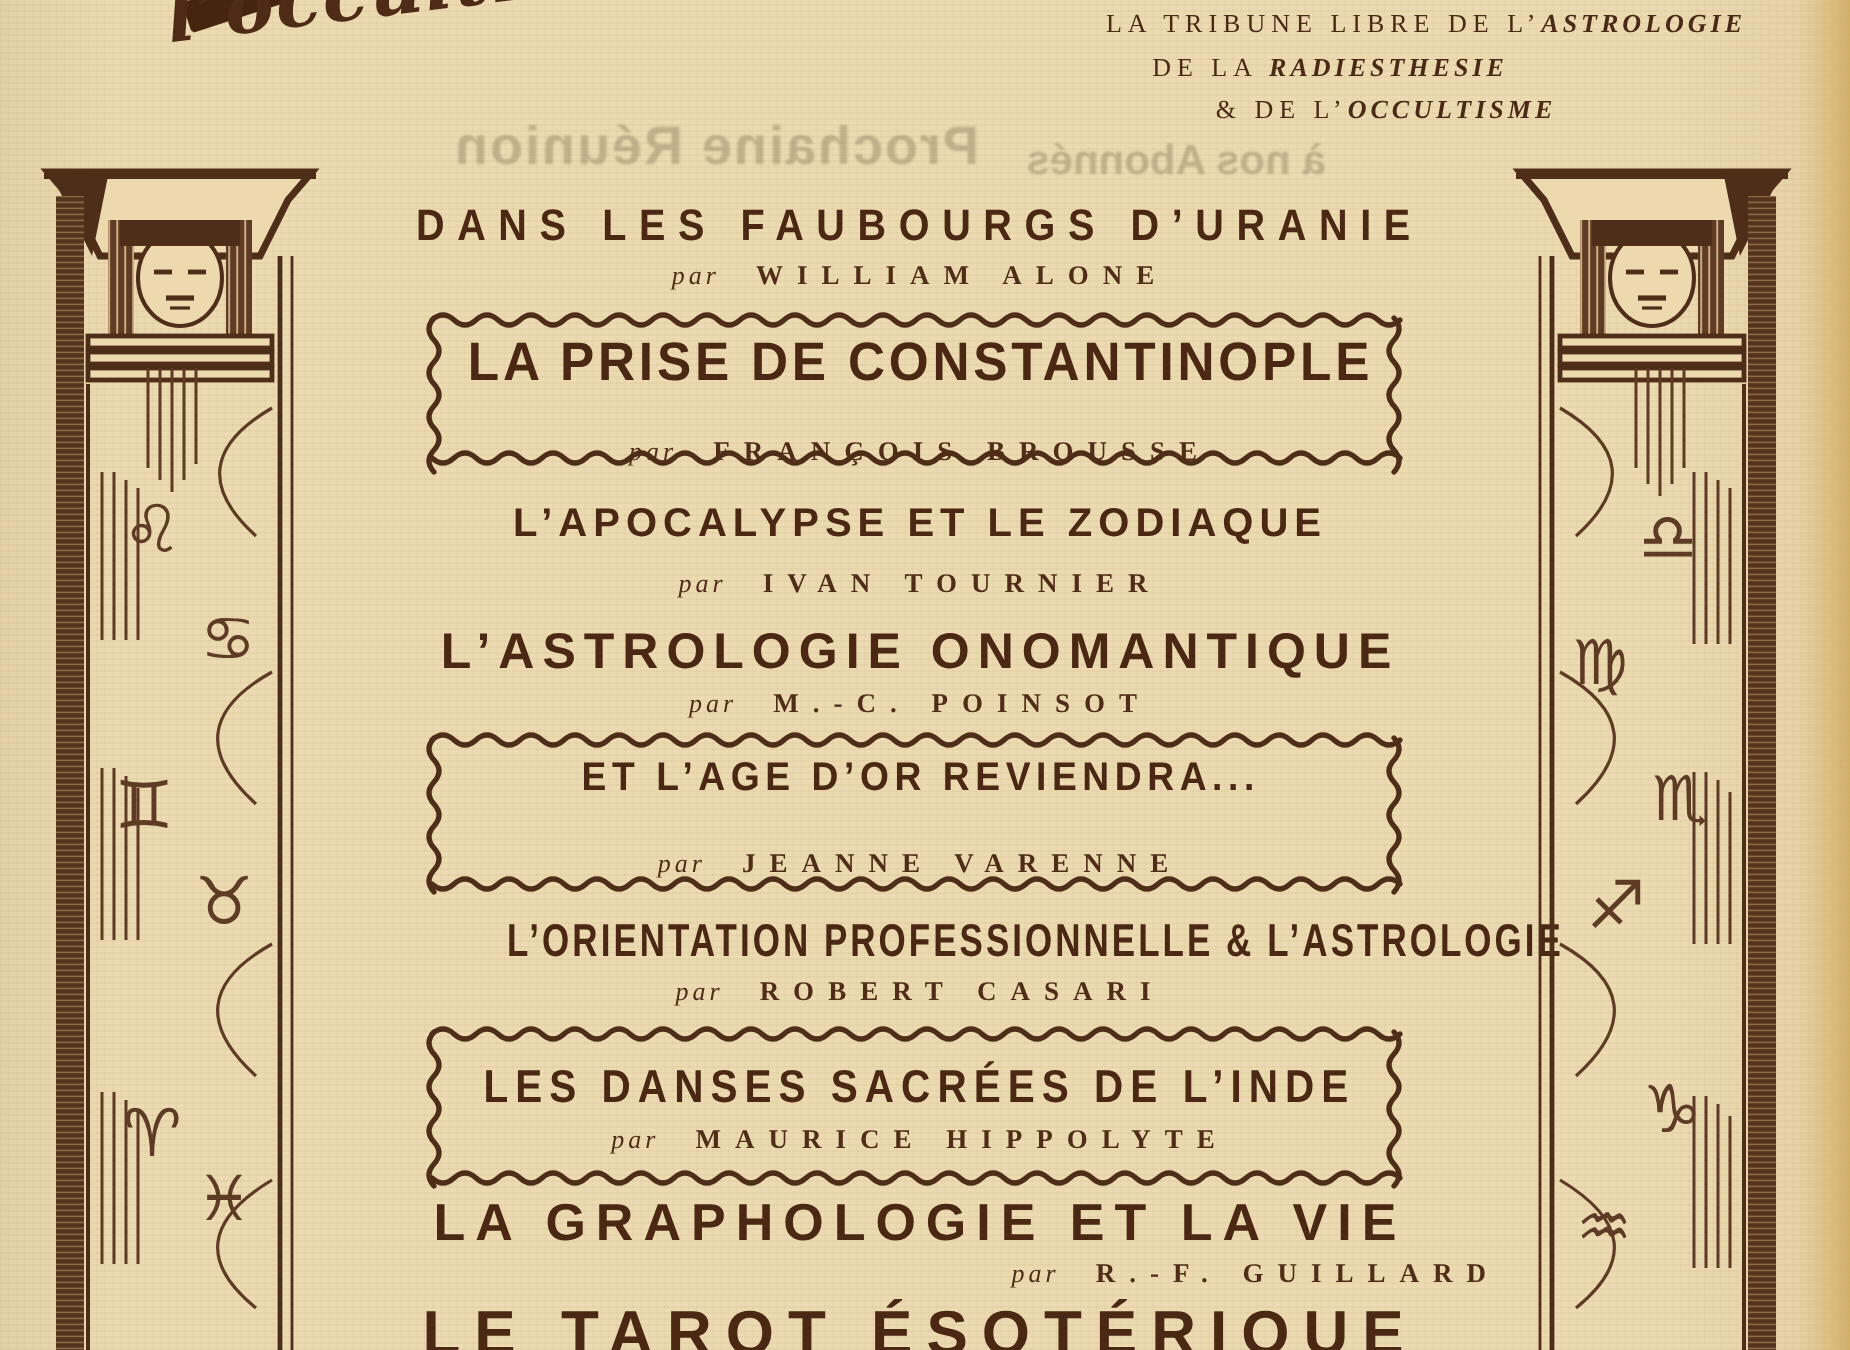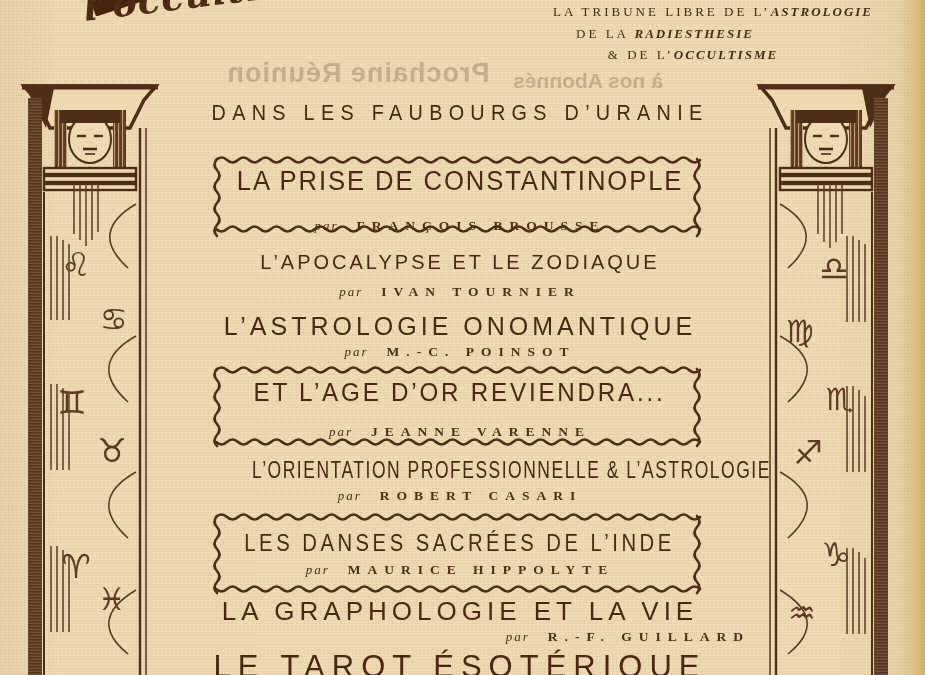--- a/index.html
+++ b/index.html
@@ -52,28 +52,28 @@
     transform:scaleX(-1);
     filter:blur(.5px);
     white-space:nowrap;
   }
   .ghost1{left:208px;top:58px;width:300px;font-size:27px;letter-spacing:1px;text-align:center;}
   .ghost2{left:468px;top:69px;width:240px;font-size:21px;text-align:center;}
   
   .art-title{
     position:absolute;left:170px;width:580px;margin:0;
     text-align:center;color:#4a2813;
-    font-weight:normal;white-space:nowrap;line-height:1.05;
+    font-weight:bold;white-space:nowrap;line-height:1.05;
   }
   .art-title .tx{display:inline-block;}
   .t1{top:101px;font-size:22px;letter-spacing:7px;}  .t1 .tx{transform:scaleX(.9);}
   .t2{top:167px;font-size:27px;letter-spacing:2px;}  .t2 .tx{transform:scaleX(.95);}
   .t3{top:252px;font-size:20px;letter-spacing:3px;}
   .t4{top:313px;font-size:25px;letter-spacing:4px;}
-  .t5{top:379px;font-size:26px;letter-spacing:3px;}  .t5 .tx{transform:scaleX(.93);}
+  .t5{top:379px;font-size:20px;letter-spacing:3px;}  .t5 .tx{transform:scaleX(.93);}
   .t6{top:458px;font-size:23px;letter-spacing:2px;}  .t6 .tx{transform:scaleX(.76);}
   .t7{top:531px;font-size:23px;letter-spacing:4px;}  .t7 .tx{transform:scaleX(.88);}
   .t8{top:598px;font-size:26px;letter-spacing:5px;}
   .t9{top:651px;font-size:31px;letter-spacing:7px;}
   .byline{
     position:absolute;left:170px;width:580px;margin:0;
     text-align:center;color:#4f2d17;white-space:nowrap;
     font-family:"Liberation Serif", serif;font-size:13px;
   }
   .byline .par{font-style:italic;letter-spacing:2px;margin-right:18px;}
@@ -132,20 +132,21 @@
   <div class="wavy-frame f3">
       <svg width="488" height="80" style="position: absolute; inset: 0px; overflow: visible; pointer-events: none;">
         <path d="M3 4 q 5.5 -5 11 0 q 5.5 5 11 0 q 5.5 -5 11 0 q 5.5 5 11 0 q 5.5 -5 11 0 q 5.5 5 11 0 q 5.5 -5 11 0 q 5.5 5 11 0 q 5.5 -5 11 0 q 5.5 5 11 0 q 5.5 -5 11 0 q 5.5 5 11 0 q 5.5 -5 11 0 q 5.5 5 11 0 q 5.5 -5 11 0 q 5.5 5 11 0 q 5.5 -5 11 0 q 5.5 5 11 0 q 5.5 -5 11 0 q 5.5 5 11 0 q 5.5 -5 11 0 q 5.5 5 11 0 q 5.5 -5 11 0 q 5.5 5 11 0 q 5.5 -5 11 0 q 5.5 5 11 0 q 5.5 -5 11 0 q 5.5 5 11 0 q 5.5 -5 11 0 q 5.5 5 11 0 q 5.5 -5 11 0 q 5.5 5 11 0 q 5.5 -5 11 0 q 5.5 5 11 0 q 5.5 -5 11 0 q 5.5 5 11 0 q 5.5 -5 11 0 q 5.5 5 11 0 q 5.5 -5 11 0 q 5.5 5 11 0 q 5.5 -5 11 0 q 5.5 5 11 0 q 5.5 -5 11 0 q 5.5 5 11 0" fill="none" stroke="#4e2d19" stroke-width="2.6" stroke-linecap="round"></path>
         <path d="M3 76 q 5.5 5 11 0 q 5.5 -5 11 0 q 5.5 5 11 0 q 5.5 -5 11 0 q 5.5 5 11 0 q 5.5 -5 11 0 q 5.5 5 11 0 q 5.5 -5 11 0 q 5.5 5 11 0 q 5.5 -5 11 0 q 5.5 5 11 0 q 5.5 -5 11 0 q 5.5 5 11 0 q 5.5 -5 11 0 q 5.5 5 11 0 q 5.5 -5 11 0 q 5.5 5 11 0 q 5.5 -5 11 0 q 5.5 5 11 0 q 5.5 -5 11 0 q 5.5 5 11 0 q 5.5 -5 11 0 q 5.5 5 11 0 q 5.5 -5 11 0 q 5.5 5 11 0 q 5.5 -5 11 0 q 5.5 5 11 0 q 5.5 -5 11 0 q 5.5 5 11 0 q 5.5 -5 11 0 q 5.5 5 11 0 q 5.5 -5 11 0 q 5.5 5 11 0 q 5.5 -5 11 0 q 5.5 5 11 0 q 5.5 -5 11 0 q 5.5 5 11 0 q 5.5 -5 11 0 q 5.5 5 11 0 q 5.5 -5 11 0 q 5.5 5 11 0 q 5.5 -5 11 0 q 5.5 5 11 0 q 5.5 -5 11 0" fill="none" stroke="#4e2d19" stroke-width="2.6" stroke-linecap="round"></path>
         <path d="M4 3 q -5 5.5 0 11 q 5 5.5 0 11 q -5 5.5 0 11 q 5 5.5 0 11 q -5 5.5 0 11 q 5 5.5 0 11 q -5 5.5 0 11" fill="none" stroke="#4e2d19" stroke-width="2.6" stroke-linecap="round"></path>
         <path d="M484 3 q 5 5.5 0 11 q -5 5.5 0 11 q 5 5.5 0 11 q -5 5.5 0 11 q 5 5.5 0 11 q -5 5.5 0 11 q 5 5.5 0 11" fill="none" stroke="#4e2d19" stroke-width="2.6" stroke-linecap="round"></path>
       </svg>
     </div>
 
   <h2 class="art-title t1"><span class="tx">DANS LES FAUBOURGS D’URANIE</span></h2>
+  <p class="byline b1"><span class="par">par</span><span class="author">WILLIAM ALONE</span></p>
 
   <h2 class="art-title t2"><span class="tx">LA PRISE DE CONSTANTINOPLE</span></h2>
   <p class="byline b2"><span class="par">par</span><span class="author">FRANÇOIS BROUSSE</span></p>
 
   <h2 class="art-title t3"><span class="tx">L’APOCALYPSE ET LE ZODIAQUE</span></h2>
   <p class="byline b3"><span class="par">par</span><span class="author">IVAN TOURNIER</span></p>
 
   <h2 class="art-title t4"><span class="tx">L’ASTROLOGIE ONOMANTIQUE</span></h2>
   <p class="byline b4"><span class="par">par</span><span class="author">M.-C. POINSOT</span></p>
 

